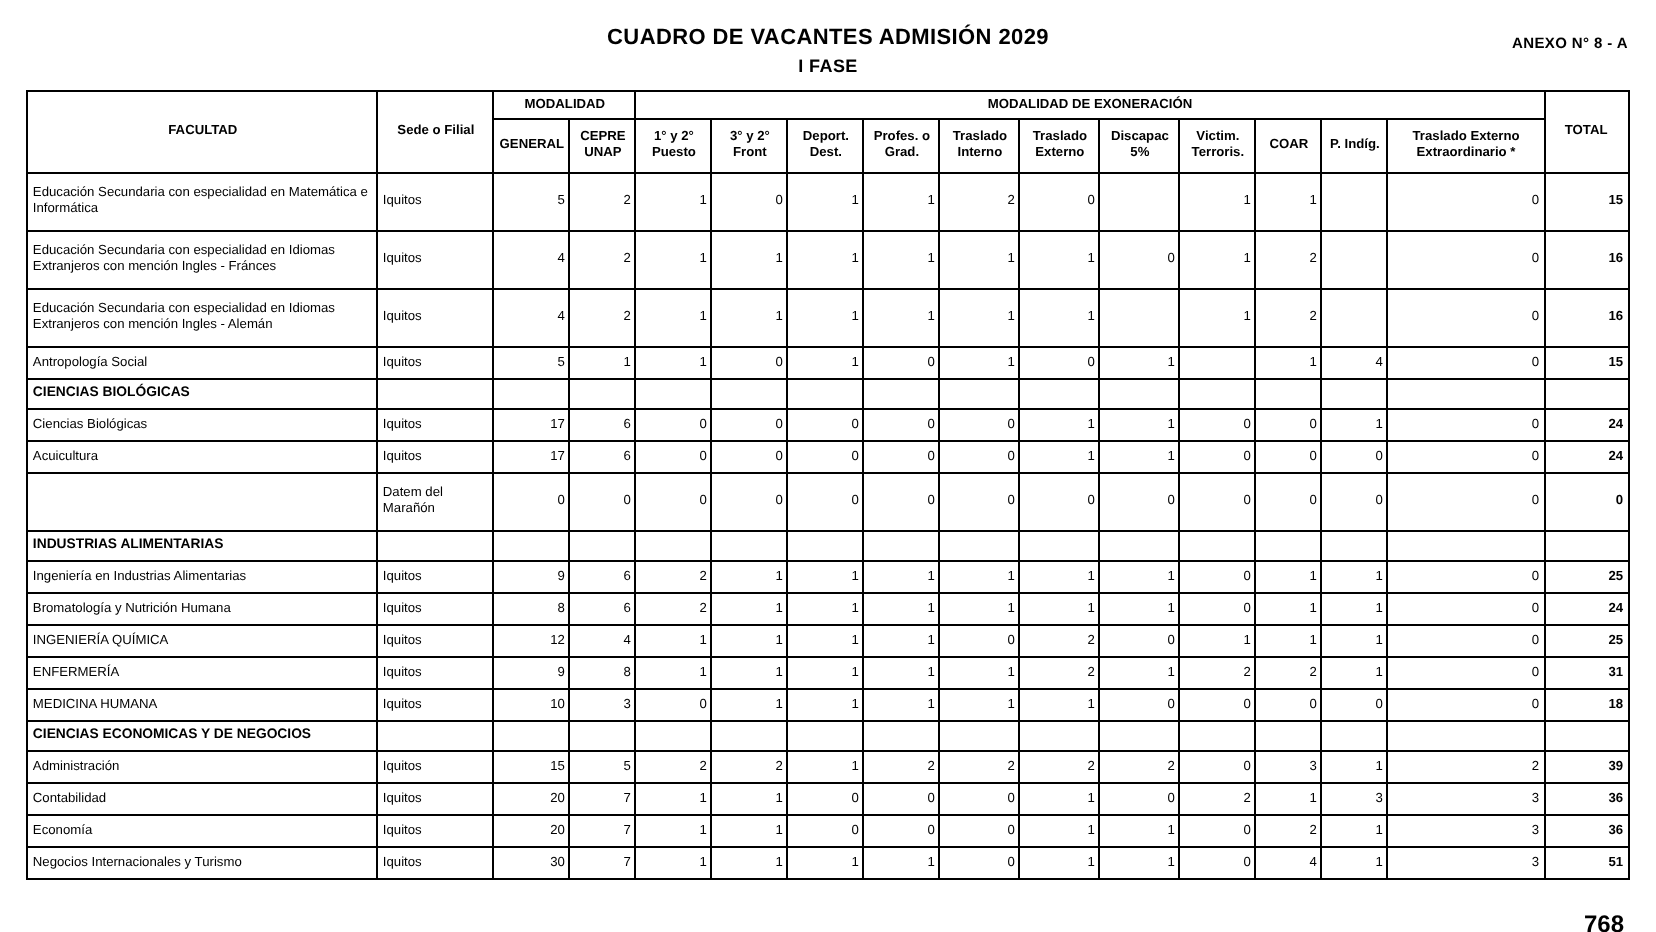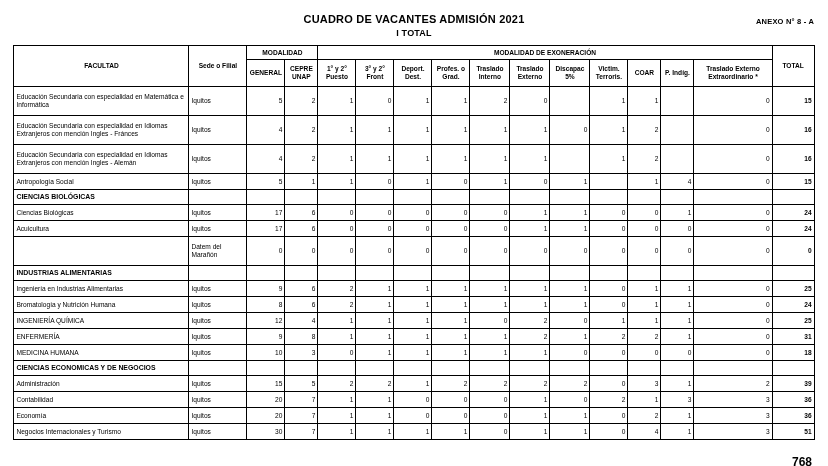--- a/index.html
+++ b/index.html
@@ -125,22 +125,22 @@
     font-size: 12px;
     font-weight: bold;
   }
 </style>
 </head>
 <body>
 
 <div class="page">
 
   <div class="annex">ANEXO N° 8 - A</div>
-  <div class="title">CUADRO DE VACANTES ADMISIÓN 2021</div>
-  <div class="subtitle">I TOTAL</div>
+  <div class="title">CUADRO DE VACANTES ADMISIÓN 2029</div>
+  <div class="subtitle">I FASE</div>
 
   <table class="main">
     <colgroup>
       <col style="width:175px">
       <col style="width:58px">
       <col style="width:38px">
       <col style="width:33px">
       <col style="width:38px">
       <col style="width:38px">
       <col style="width:38px">

